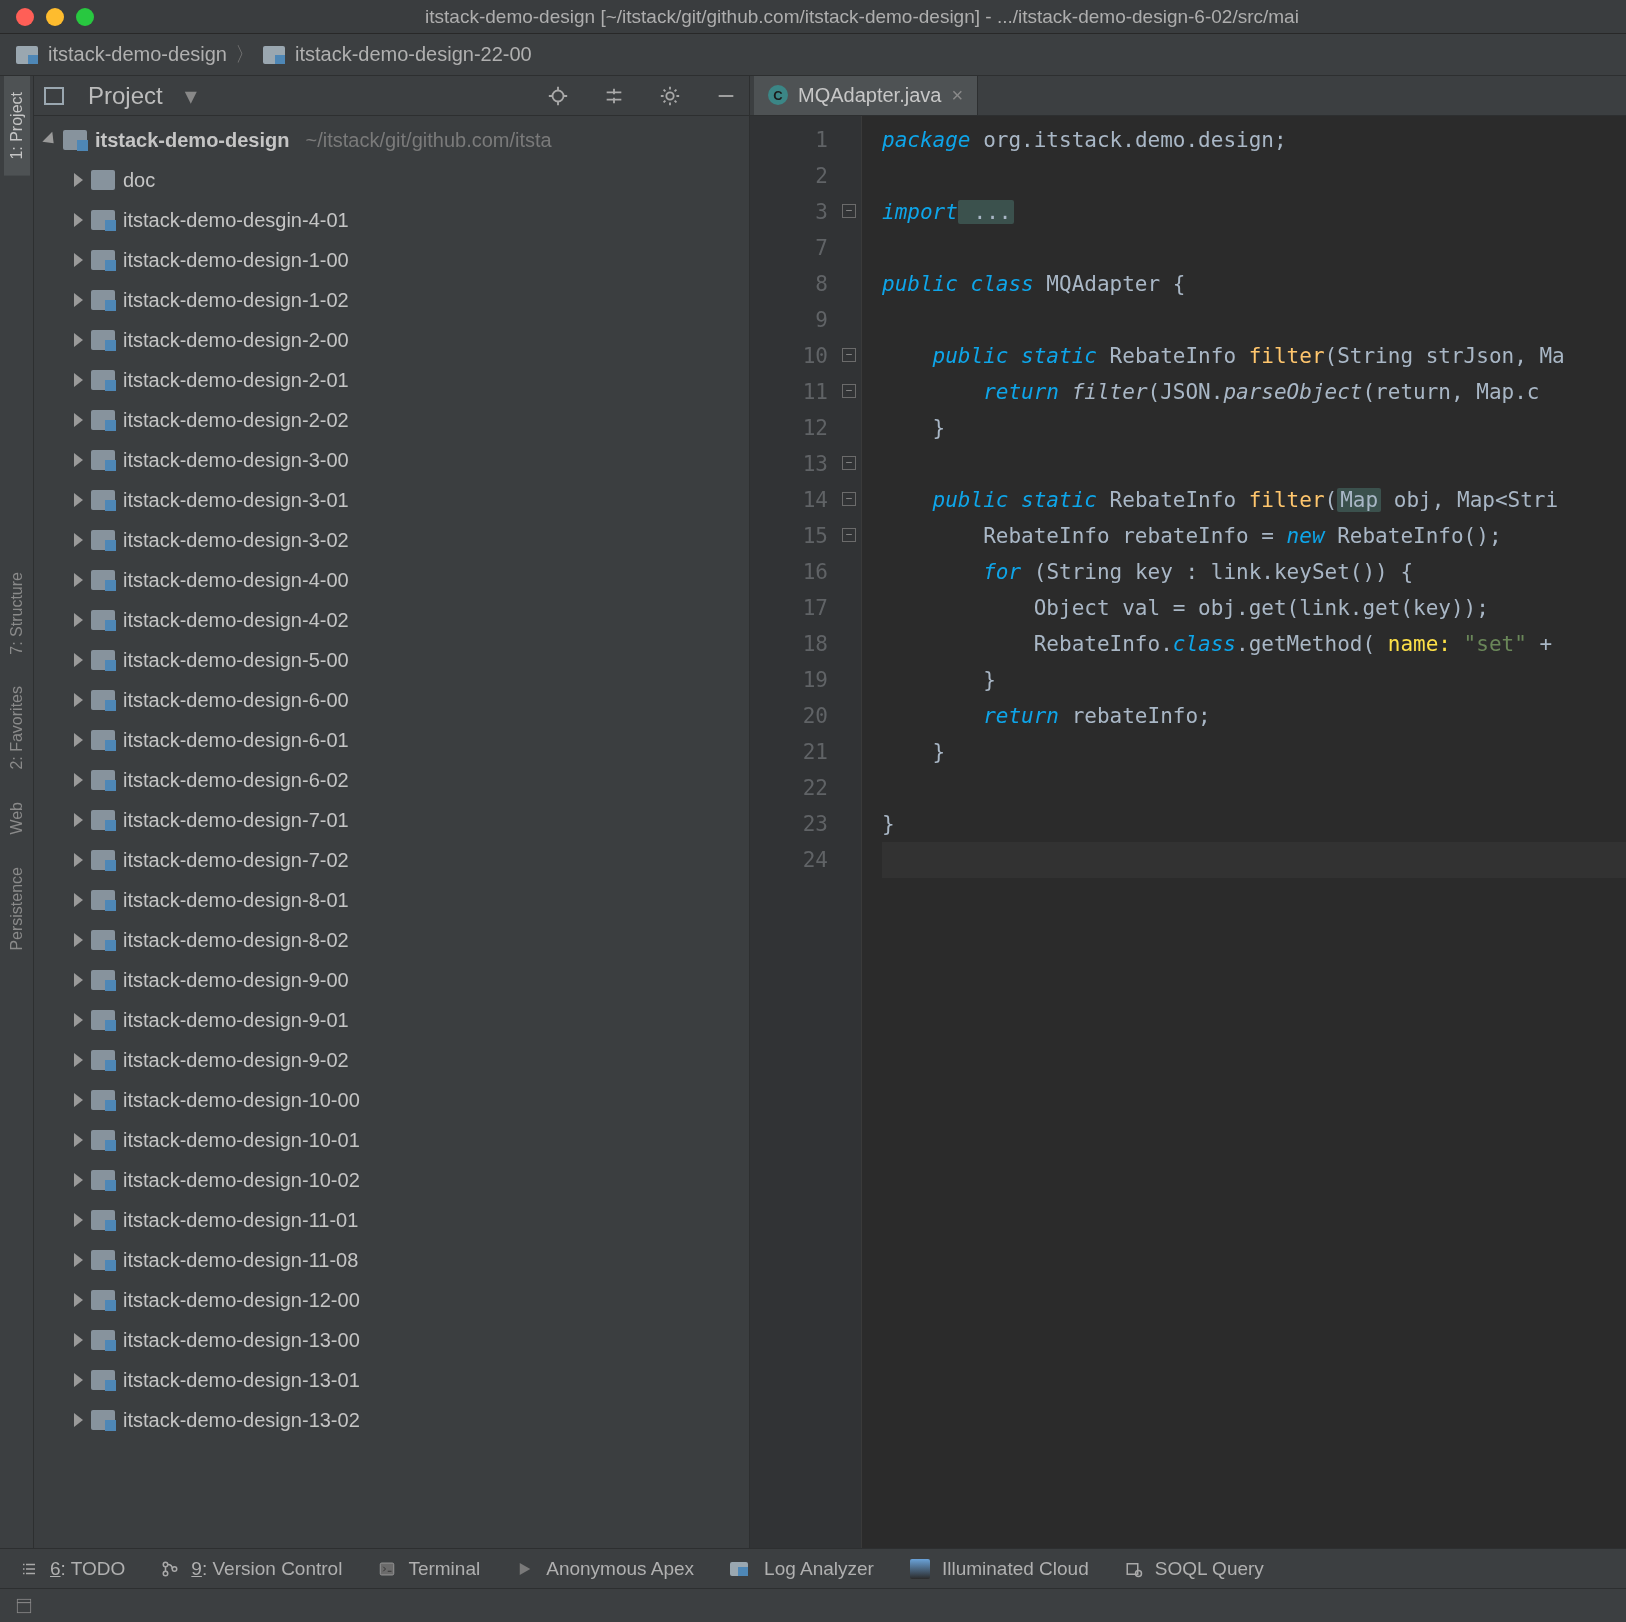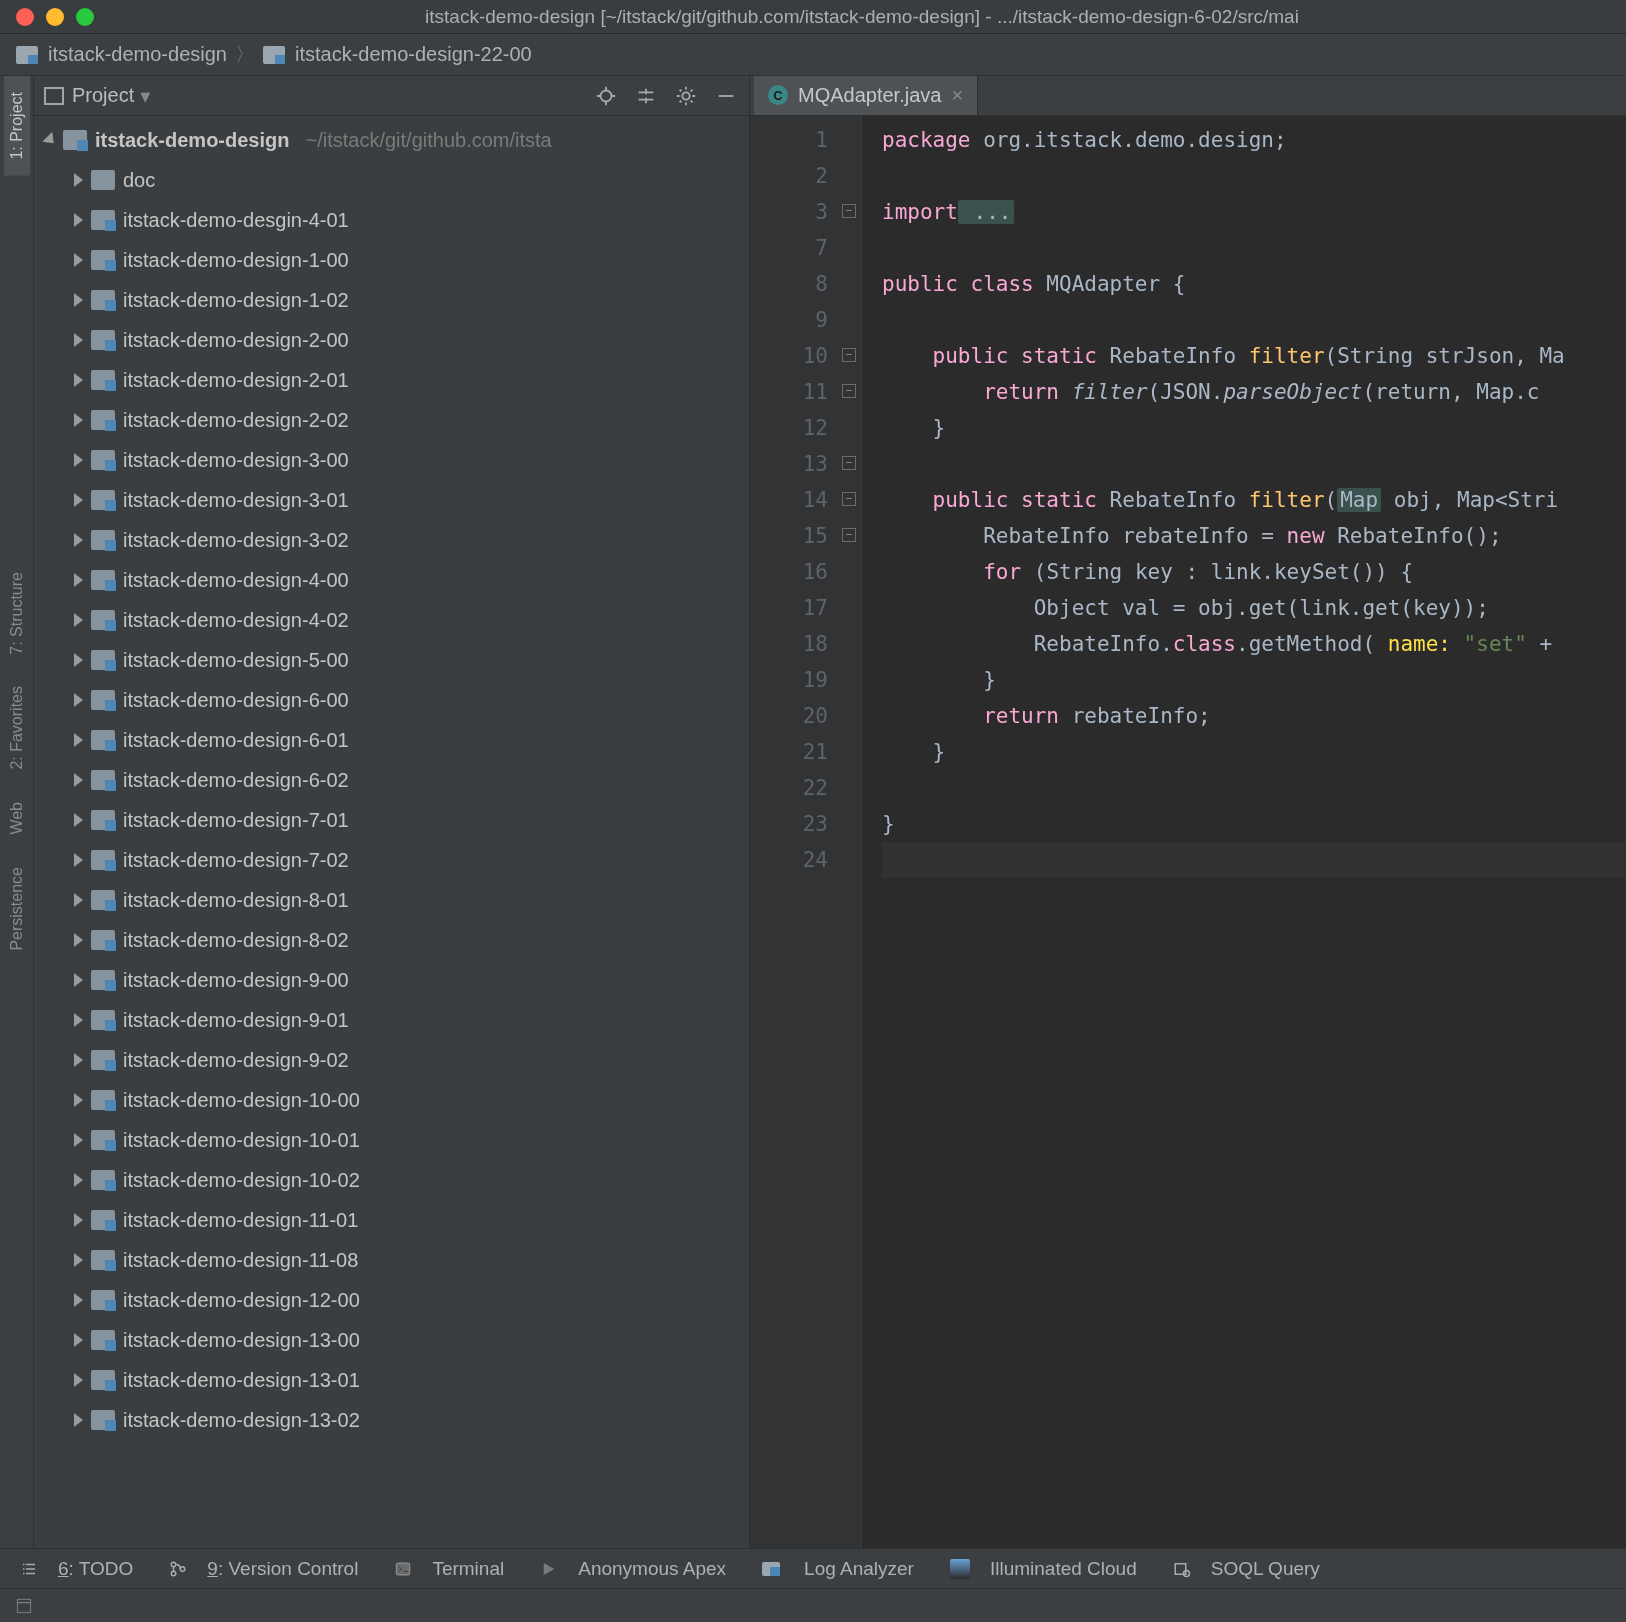--- a/index.html
+++ b/index.html
@@ -52,21 +52,21 @@
 
 .project-pane {
   width:716px; background:#3b3e40;
   display:flex; flex-direction:column;
   border-right:1px solid #2d2f30;
 }
 .pane-header {
   height:40px; background:#3c3f41;
   border-bottom:1px solid #2d2f30;
   display:flex; align-items:center; padding:0 10px;
-  font-size:20px; color:#bcbcbc;
+  font-size:24px; color:#bcbcbc;gap:16px;
 }
 .pane-title-ico{width:20px;height:18px;border:2px solid #9aa7b0;margin-right:8px;}
 .pane-header .spacer{flex:1;}
 .pane-tool{width:26px;height:26px;margin-left:14px;display:flex;align-items:center;justify-content:center;color:#a9a9a9;cursor:pointer;}
 .pane-tool svg{width:22px;height:22px;stroke:#a9a9a9;fill:none;stroke-width:2;}
 .tree { flex:1; overflow:auto; padding-top:4px; font-size:20px; }
 .tree-row {
   display:flex; align-items:center; height:40px;
   padding-left:12px; gap:8px; cursor:pointer; white-space:nowrap;
 }
@@ -95,34 +95,34 @@
 .code-area{flex:1;display:flex;font-family:Menlo,Consolas,monospace;font-size:21px;overflow:hidden;}
 .gutter{
   width:86px; background:#313335; color:#606366; text-align:right;
   padding:6px 8px 0 0; line-height:36px; position:relative;
 }
 .gutter .ln{height:36px;}
 .gutter .marker{position:absolute;right:-24px;color:#787878;font-size:22px;}
 .fold-col{width:26px;background:#313335;border-right:1px solid #3a3a3a;position:relative;}
 .fold-mark{position:absolute;left:6px;width:14px;height:14px;border:1px solid #6b6b6b;font-size:11px;line-height:12px;text-align:center;color:#888;}
 .code{flex:1;padding:6px 0 0 20px;line-height:36px;white-space:pre;color:#a9b7c6;}
-.kw{color:#f9a8d4;}
+.kw{color:#0ea5e9;font-style:italic;}
 .fn{color:#ffc66d;}
 .str{color:#6a8759;}
 .it{font-style:italic;}
 .hlbox{background:#3b514d;padding:0 3px;border-radius:2px;}
 .caret-line{background:#323232;display:inline-block;width:100%;}
 .param-hint{color:#fde047;}
 
 .bottom-bar{
   height:40px; background:#3c3f41; border-top:1px solid #2d2f30;
   display:flex; align-items:center; padding:0 20px; gap:36px;
   font-size:19px; color:#b0b0b0;
 }
-.bb-item{display:flex;align-items:center;gap:20px;cursor:pointer;}
+.bb-item{display:flex;align-items:center;gap:12px;cursor:pointer;}
 .statusbar{height:34px;background:#3c3f41;border-top:1px solid #2d2f30;display:flex;align-items:center;padding:0 14px;}
 .statusbar svg{width:20px;height:20px;stroke:#888;fill:none;}
 .und{text-decoration:underline;}
 svg.ic{width:18px;height:18px;}
 </style>
 </head>
 <body>
 
 <div class="titlebar">
   <div class="traffic">

